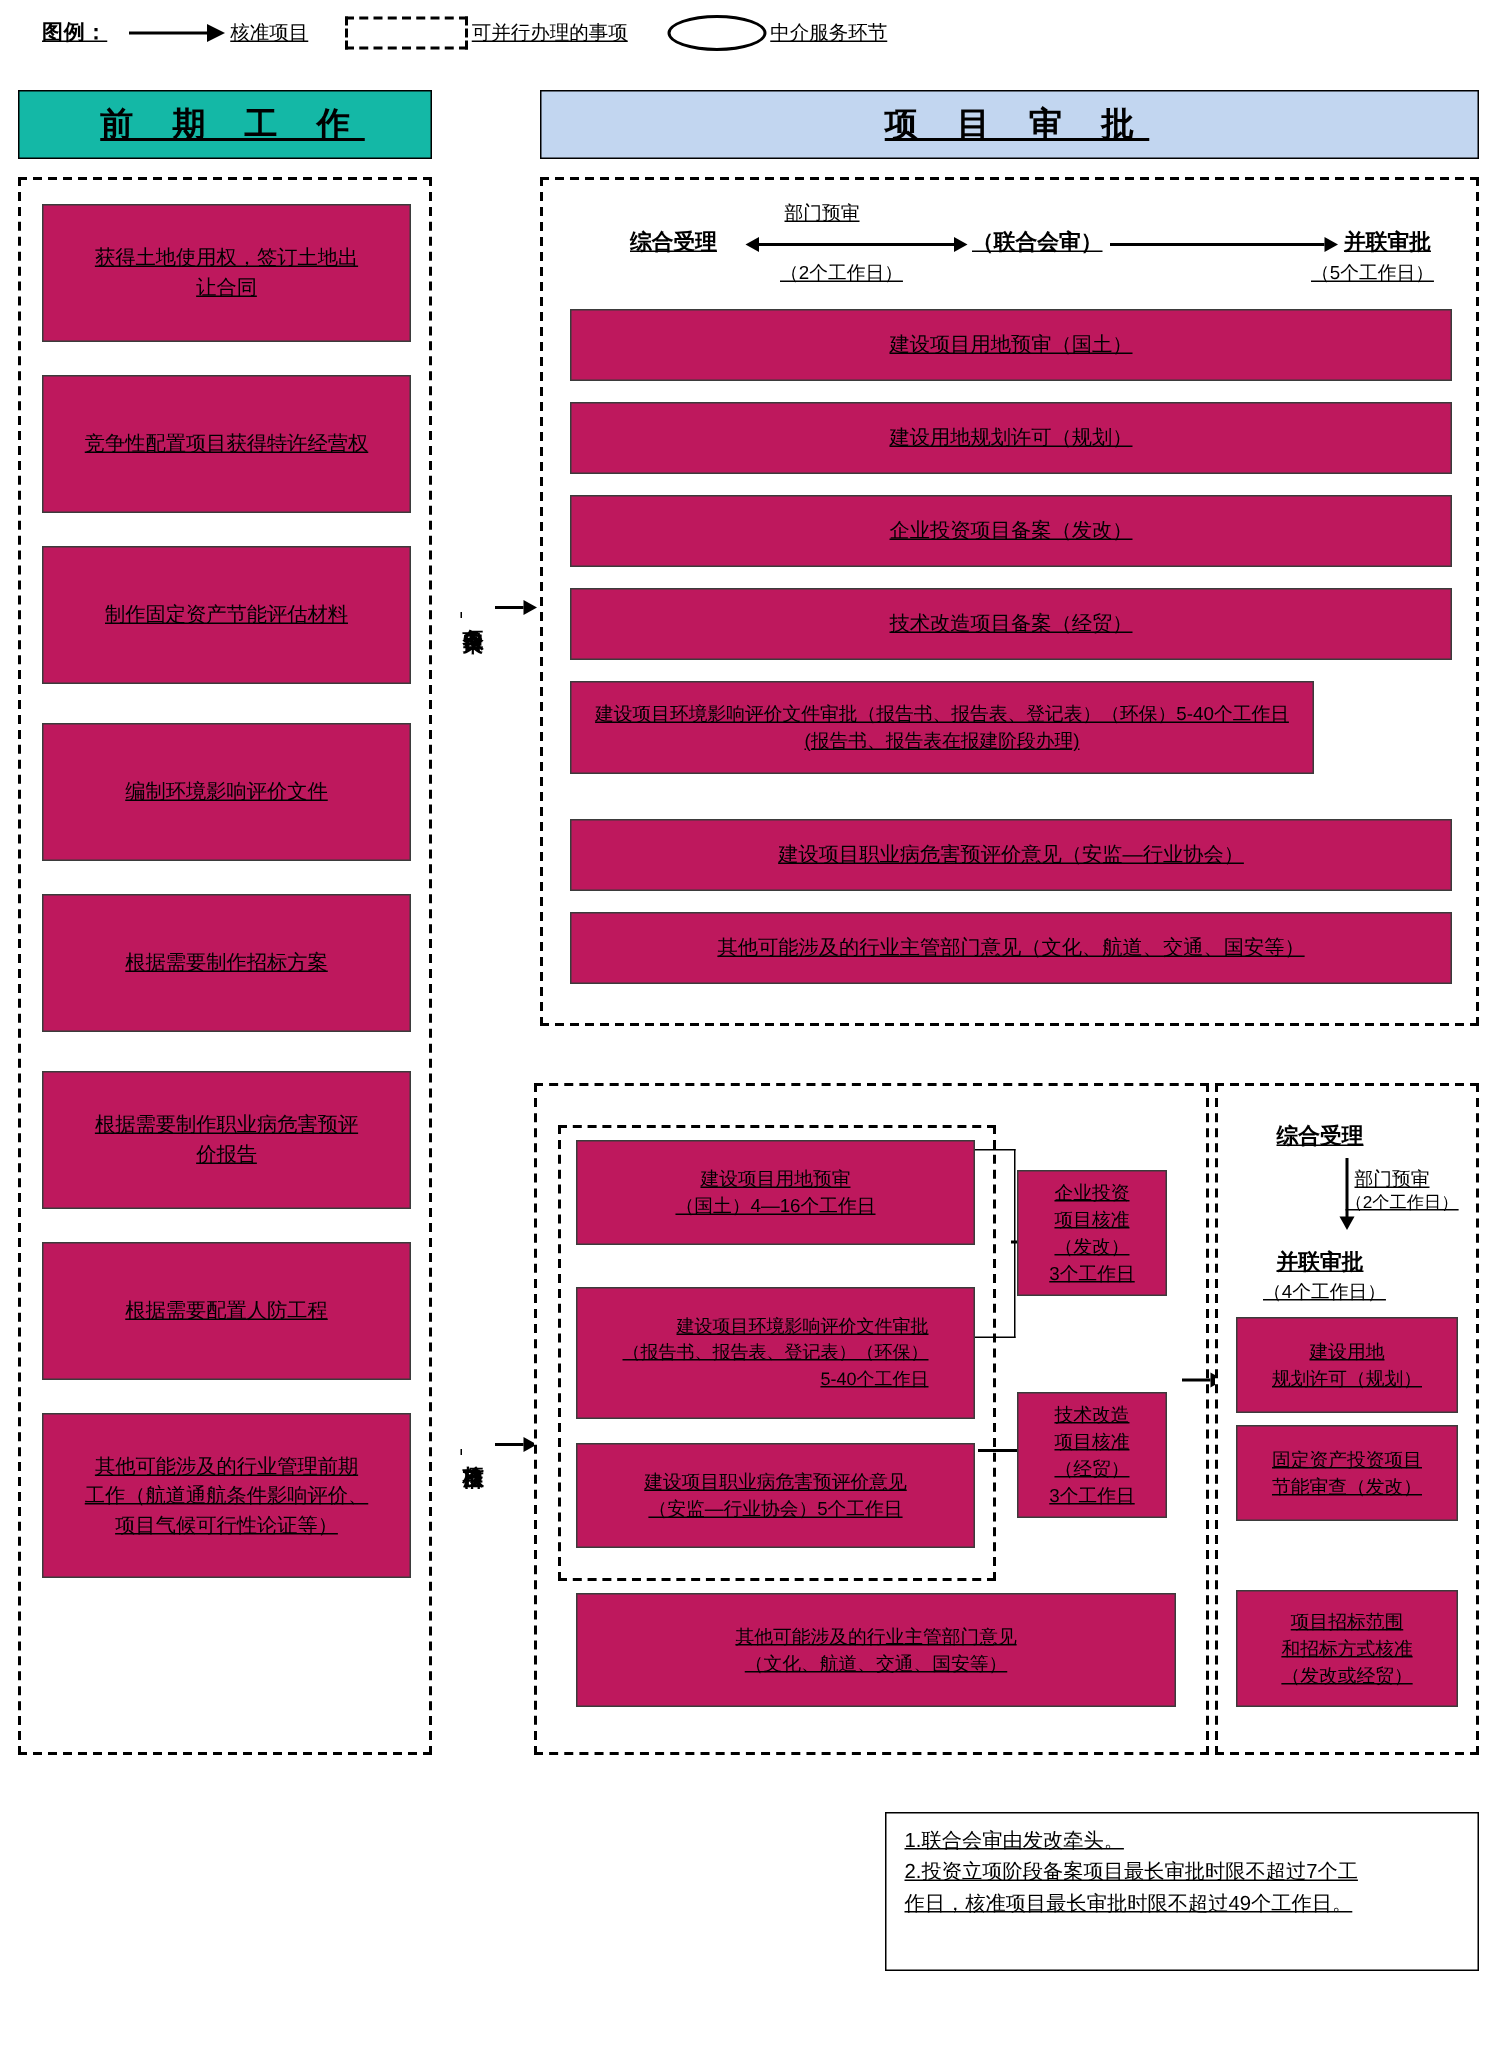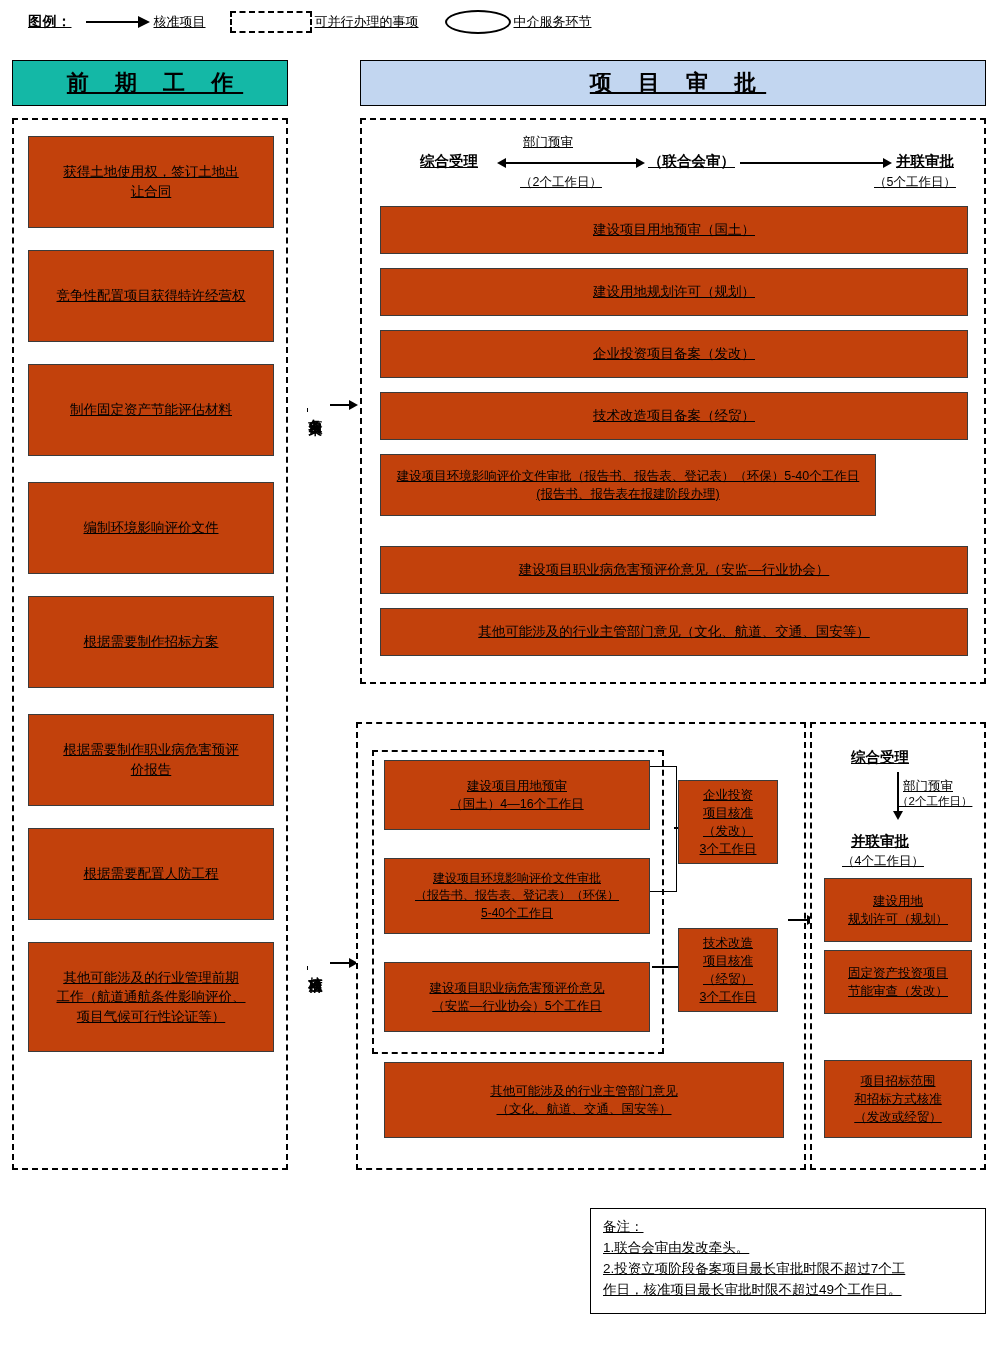--- a/index.html
+++ b/index.html
@@ -24,21 +24,21 @@
   
   .hdr{border:1px solid #000;display:flex;align-items:center;justify-content:center;
        font-size:22px;font-weight:bold;letter-spacing:10px;text-indent:10px;}
   #hdr-left{left:12px;top:60px;width:276px;height:46px;background:#14b8a6;}
   #hdr-right{left:360px;top:60px;width:626px;height:46px;background:#c2d6f0;}
 
   
   .dashbox{border:2px dashed #000;background:#fff;}
 
   
-  .pbox{border:1px solid #3b3b3b;background:#c2410c;display:flex;align-items:center;
+  .pbox{border:1px solid #3b3b3b;background:#be185d;display:flex;align-items:center;
         justify-content:center;text-align:center;font-size:13.5px;line-height:1.45;padding:2px 6px;}
   .pbox.sm{font-size:12.5px;}
   .pbox.xs{font-size:12px;}
 
   
   .vlabel{writing-mode:vertical-rl;text-orientation:upright;font-size:14px;font-weight:bold;
           letter-spacing:1px;display:flex;align-items:center;justify-content:center;}
 
   
   .arrow-h{position:absolute;height:10px;}
@@ -139,21 +139,21 @@
 <div class="arrow-h" style="left:330px;top:958px;width:28px;">
   <span class="shaft" style="width:19px;"></span>
     <span class="head-r" style="left:19px;"></span>
 </div>
 
 <div class="abs dashbox" style="left:356px;top:722px;width:450px;height:448px;"></div>
 <div class="abs dashbox" style="left:372px;top:750px;width:292px;height:304px;"></div>
 
 <div class="abs pbox sm" style="left:384px;top:760px;width:266px;height:70px;white-space:pre-line;">建设项目用地预审
 （国土）4—16个工作日</div>
-<div class="abs pbox xs" style="left:384px;top:858px;width:266px;height:76px;white-space:pre-line;">建设项目环境影响评价文件审批
+<div class="abs pbox xs" style="left:384px;top:858px;width:266px;height:88px;white-space:pre-line;text-align:right;">建设项目环境影响评价文件审批
 （报告书、报告表、登记表）（环保）
 5-40个工作日</div>
 <div class="abs pbox sm" style="left:384px;top:962px;width:266px;height:70px;white-space:pre-line;">建设项目职业病危害预评价意见
 （安监—行业协会）5个工作日</div>
 
 <div class="abs pbox sm" style="left:384px;top:1062px;width:400px;height:76px;white-space:pre-line;">其他可能涉及的行业主管部门意见
 （文化、航道、交通、国安等）</div>
 
 <div class="brk" style="left:650px;top:766px;width:26px;height:124px;"></div>
 <div class="arrow-h" style="left:674px;top:823px;width:24px;">
@@ -194,17 +194,16 @@
 
 <div class="abs pbox sm" style="left:824px;top:878px;width:148px;height:64px;white-space:pre-line;">建设用地
 规划许可（规划）</div>
 <div class="abs pbox sm" style="left:824px;top:950px;width:148px;height:64px;white-space:pre-line;">固定资产投资项目
 节能审查（发改）</div>
 <div class="abs pbox sm" style="left:824px;top:1060px;width:148px;height:78px;white-space:pre-line;">项目招标范围
 和招标方式核准
 （发改或经贸）</div>
 
 <div class="abs" id="notes" style="left:590px;top:1208px;width:396px;height:106px;">
-  <div>备注：</div>
   <div>1.联合会审由发改牵头。</div>
   <div>2.投资立项阶段备案项目最长审批时限不超过7个工</div>
   <div>作日，核准项目最长审批时限不超过49个工作日。</div>
 </div>
 
 </body></html>

